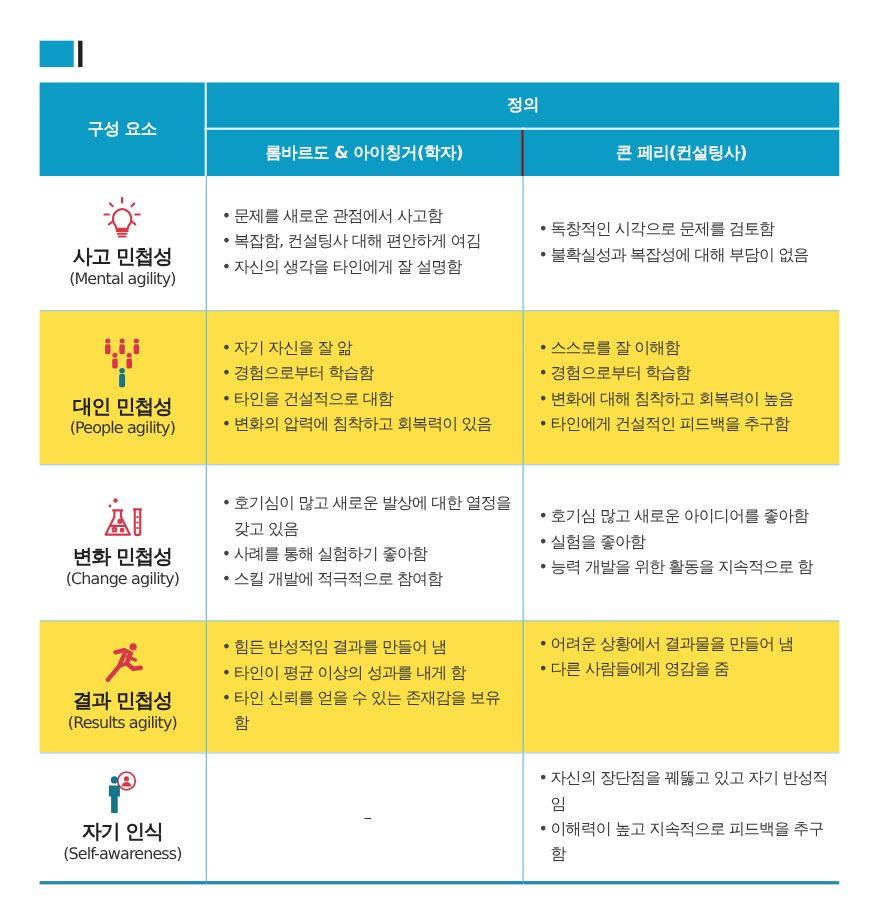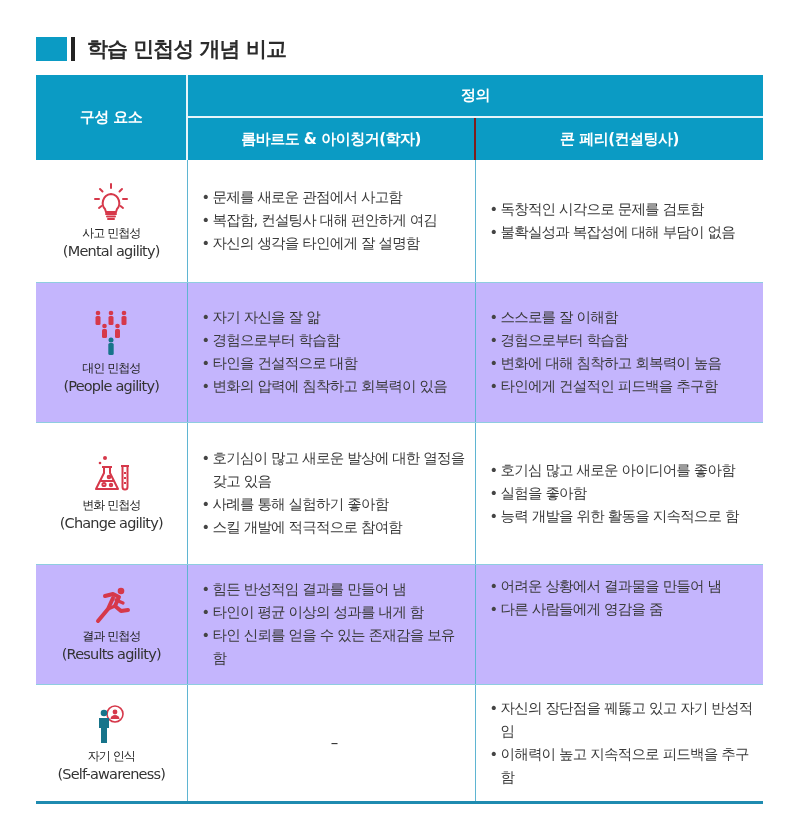--- a/index.html
+++ b/index.html
@@ -18,37 +18,36 @@
     th.h-comp { border-right: 2px solid #e6f5fa; }
     th.h-def { height: 39px; border-bottom: 2px solid #e6f5fa; }
     th.h-sub { height: 40px; }
     th.h-sub.left { border-right: 2px solid #7f1d1d; }
 
     td { vertical-align: middle; border-bottom: 1.5px solid #8fcde0; font-size: 14.5px; letter-spacing: -0.8px; color: #3a3a3a; }
     td.comp { text-align: center; border-right: 1.5px solid #5fb5d2; padding: 0; }
     td.def { border-right: 1.5px solid #5fb5d2; padding: 0 8px 0 14px; }
     td.def:last-child { border-right: none; }
     tr.row-white td { background: #ffffff; }
-    tr.row-cream td { background: #c4b5fd; }
+    tr.row-cream td { background: #fde047; }
     tr.last td { border-bottom: 3px solid #1f8bb0; }
     .comp-icon { display: block; margin: 0 auto 4px; }
-    .comp-ko { font-weight: normal; font-size: 12px; color: #222; letter-spacing: -1px; }
+    .comp-ko { font-weight: bold; font-size: 18px; color: #222; letter-spacing: -1px; }
     .comp-en { font-size: 14.5px; color: #333; letter-spacing: -0.8px; margin-top: 1px; }
     ul.bul { margin: 0; padding: 0; list-style: none; }
     ul.bul li { position: relative; padding-left: 11px; line-height: 23px; }
     ul.bul li::before { content: "•"; position: absolute; left: 0; top: 0; color: #444; }
     .dash { text-align: center; font-size: 15px; }
   </style>
 </head>
 <body>
 
 <div class="title-wrap">
   <div class="title-sq"></div>
   <div class="title-bar"></div>
-  <div class="title-text">학습 민첩성 개념 비교</div>
 </div>
 
 <table class="grid">
   <colgroup>
       <col class="c1">
       <col class="c2">
       <col class="c3">
     </colgroup>
   <thead>
     <tr>

